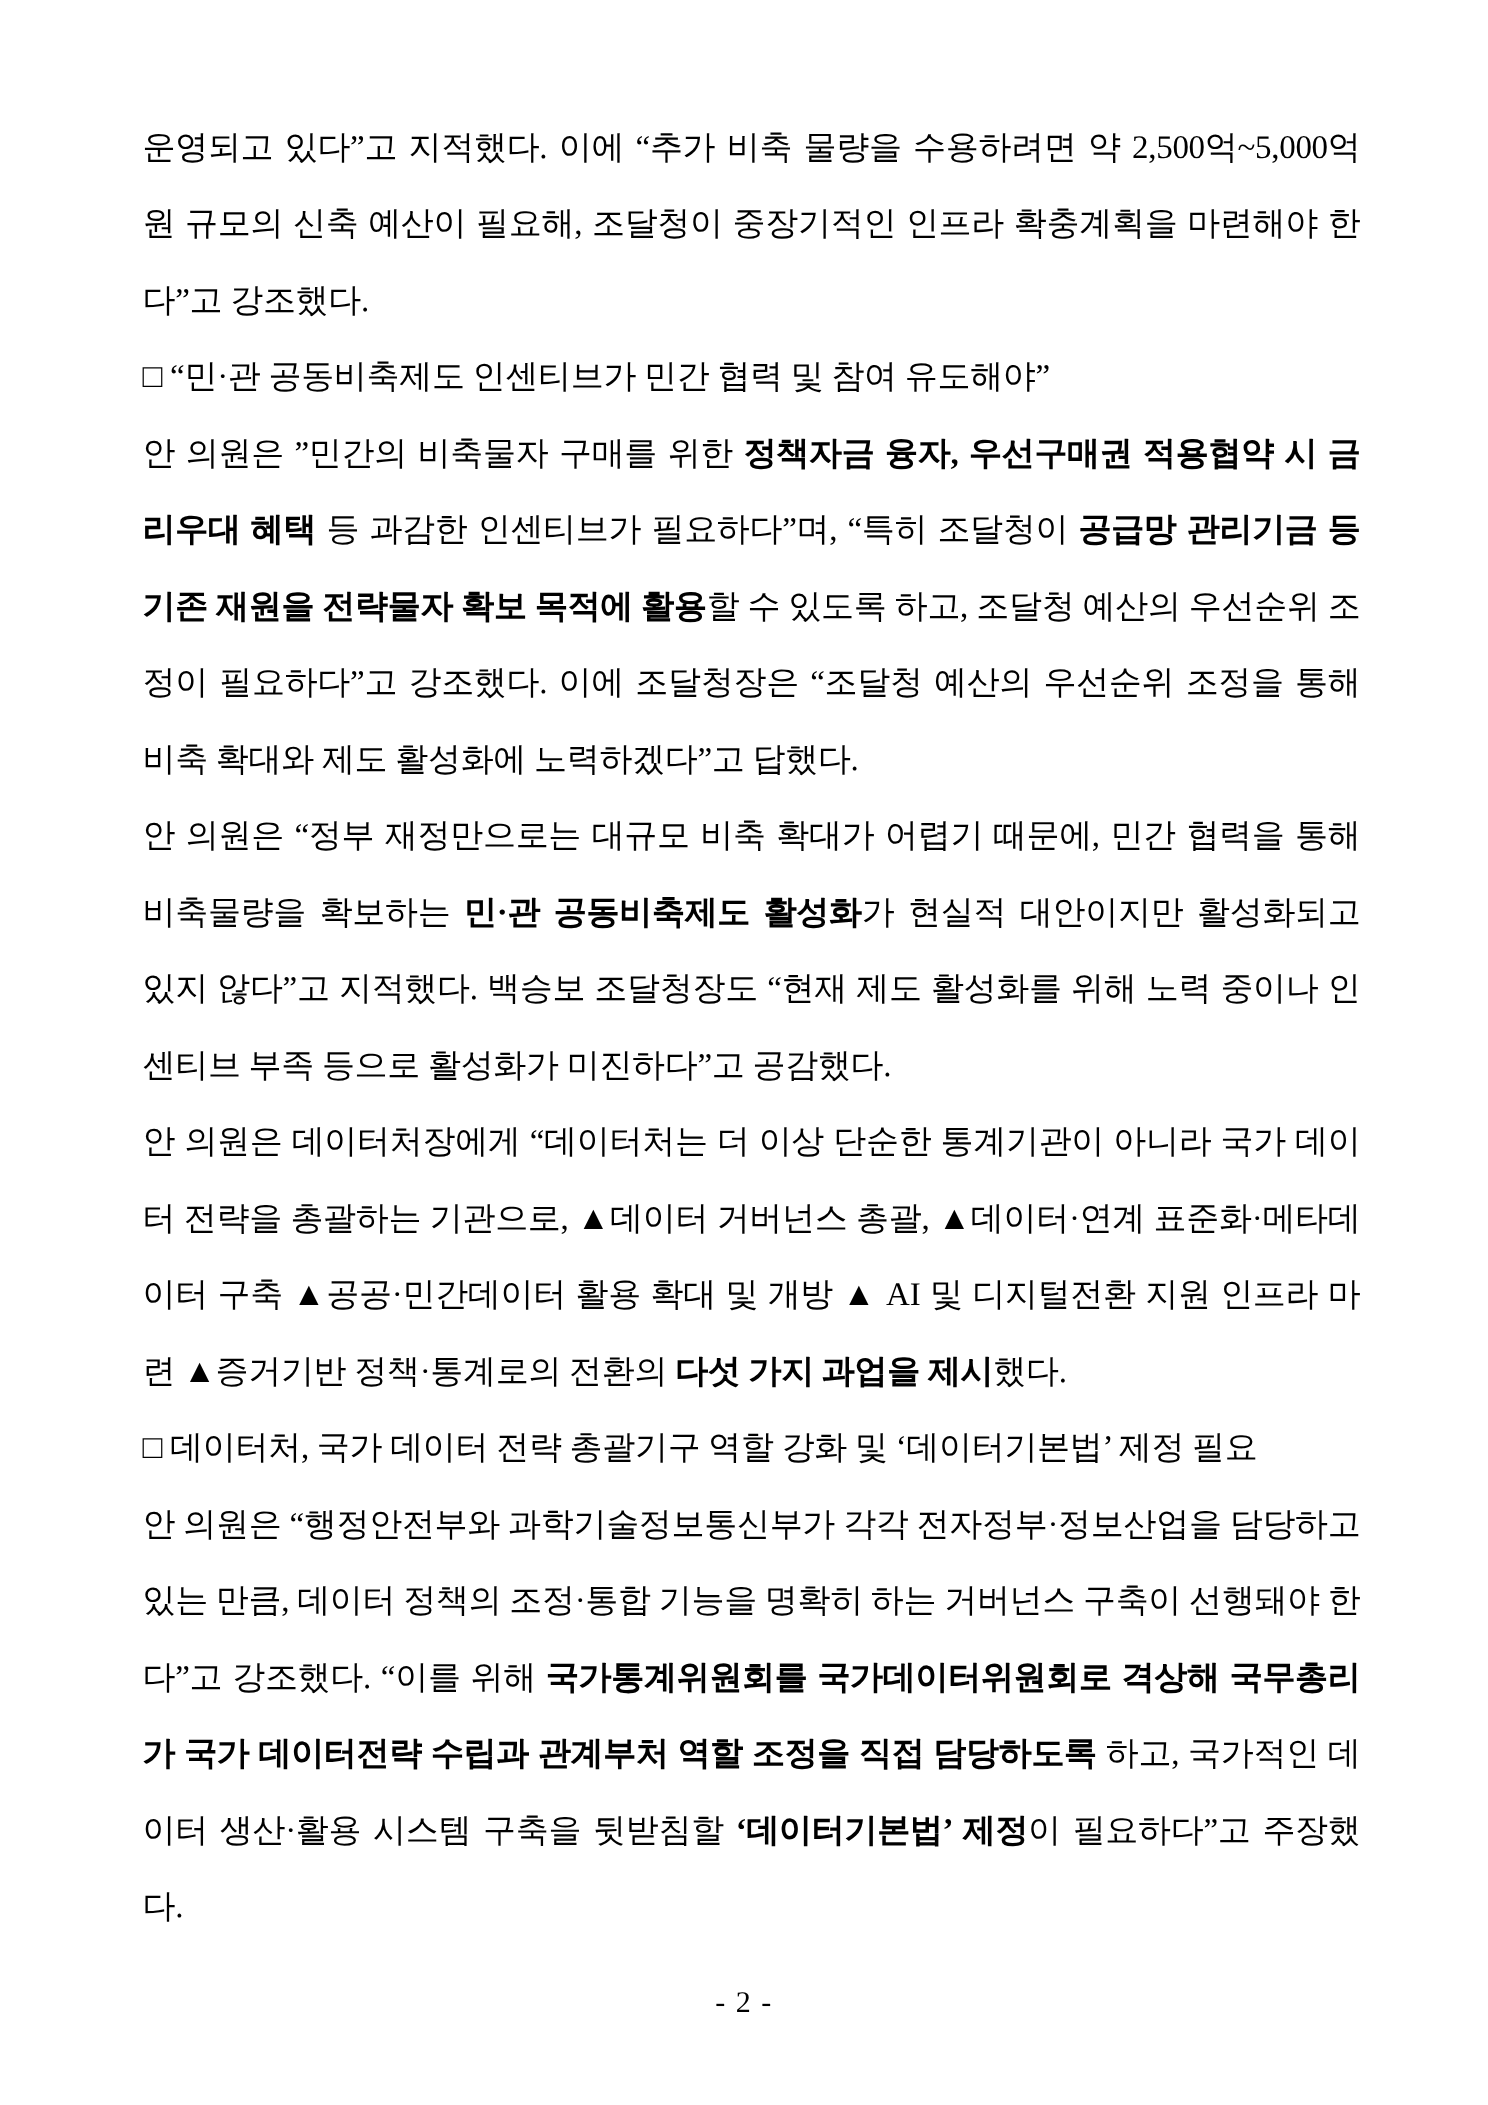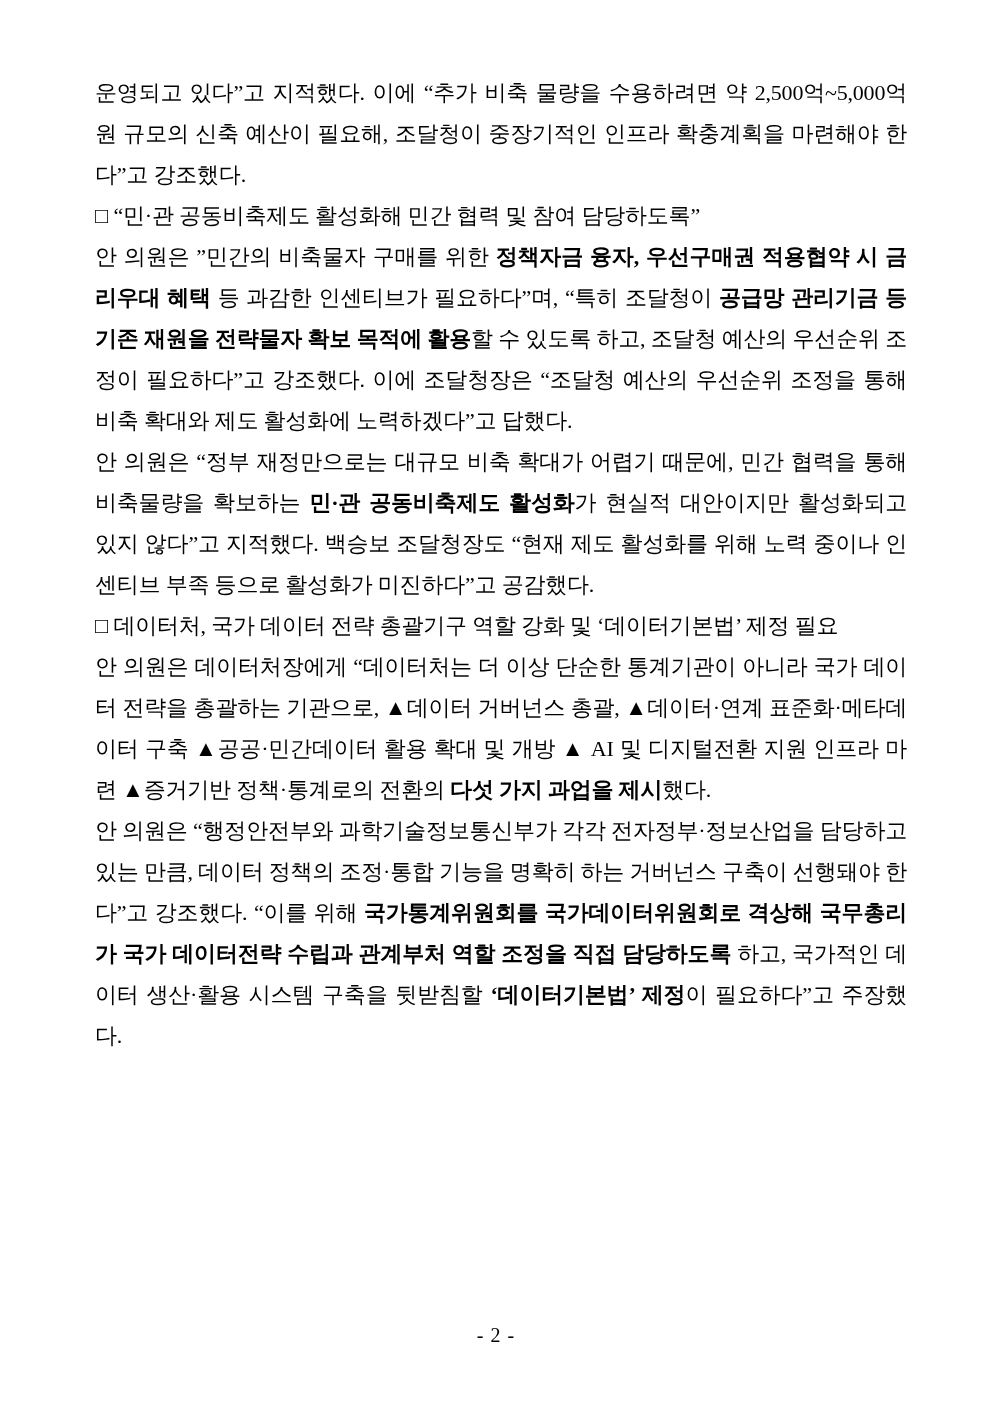--- a/index.html
+++ b/index.html
@@ -22,21 +22,21 @@
   }
   .content {
     position: absolute;
     left: 95px;
     top: 72px;
     width: 812px;
   }
   p.para {
     margin: 0;
     font-size: 22px;
-    line-height: 41px;
+    line-height: 51px;
     text-align: justify;
     word-break: normal;
     letter-spacing: -0.2px;
   }
   p.heading {
     text-align: left;
   }
   .block-gap {
     margin-top: 41px;
   }
@@ -55,26 +55,26 @@
   }
 </style>
 </head>
 <body>
 
 <div class="page">
   <div class="content">
 
     <p class="para"><span>운영되고 있다”고 지적했다. 이에 “추가 비축 물량을 수용하려면 약 2,500억~5,000억 원 규모의 신축 예산이 필요해, 조달청이 중장기적인 인프라 확충계획을 마련해야 한다”고 강조했다.</span></p>
 
-    <p class="para heading block-gap"><span>□ “민·관 공동비축제도 활성화해 민간 협력 및 참여 담당하도록”</span></p>
+    <p class="para heading block-gap"><span>□ “민·관 공동비축제도 인센티브가 민간 협력 및 참여 유도해야”</span></p>
     <p class="para block-gap"><span>안 의원은 ”민간의 비축물자 구매를 위한 </span><span class="b">정책자금 융자, 우선구매권 적용협약 시 금리우대 혜택</span><span> 등 과감한 인센티브가 필요하다”며, “특히 조달청이 </span><span class="b">공급망 관리기금 등 기존 재원을 전략물자 확보 목적에 활용</span><span>할 수 있도록 하고, 조달청 예산의 우선순위 조정이 필요하다”고 강조했다. 이에 조달청장은 “조달청 예산의 우선순위 조정을 통해 비축 확대와 제도 활성화에 노력하겠다”고 답했다.</span></p>
 
     <p class="para"><span>안 의원은 “정부 재정만으로는 대규모 비축 확대가 어렵기 때문에, 민간 협력을 통해 비축물량을 확보하는 </span><span class="b">민·관 공동비축제도 활성화</span><span>가 현실적 대안이지만 활성화되고 있지 않다”고 지적했다. 백승보 조달청장도 “현재 제도 활성화를 위해 노력 중이나 인센티브 부족 등으로 활성화가 미진하다”고 공감했다.</span></p>
 
+    <p class="para"><span>안 의원은 데이터처장에게 “데이터처는 더 이상 단순한 통계기관이 아니라 국가 데이터 전략을 총괄하는 기관으로, ▲데이터 거버넌스 총괄, ▲데이터·연계 표준화·메타데이터 구축 ▲공공·민간데이터 활용 확대 및 개방 ▲ AI 및 디지털전환 지원 인프라 마련 ▲증거기반 정책·통계로의 전환의 </span><span class="b">다섯 가지 과업을 제시</span><span>했다.</span></p>
     <p class="para heading block-gap"><span>□ 데이터처, 국가 데이터 전략 총괄기구 역할 강화 및 ‘데이터기본법’ 제정 필요</span></p>
-    <p class="para"><span>안 의원은 데이터처장에게 “데이터처는 더 이상 단순한 통계기관이 아니라 국가 데이터 전략을 총괄하는 기관으로, ▲데이터 거버넌스 총괄, ▲데이터·연계 표준화·메타데이터 구축 ▲공공·민간데이터 활용 확대 및 개방 ▲ AI 및 디지털전환 지원 인프라 마련 ▲증거기반 정책·통계로의 전환의 </span><span class="b">다섯 가지 과업을 제시</span><span>했다.</span></p>
 
     <p class="para block-gap"><span>안 의원은 “행정안전부와 과학기술정보통신부가 각각 전자정부·정보산업을 담당하고 있는 만큼, 데이터 정책의 조정·통합 기능을 명확히 하는 거버넌스 구축이 선행돼야 한다”고 강조했다. “이를 위해 </span><span class="b">국가통계위원회를 국가데이터위원회로 격상해 국무총리가 국가 데이터전략 수립과 관계부처 역할 조정을 직접 담당하도록</span><span> 하고, 국가적인 데이터 생산·활용 시스템 구축을 뒷받침할 </span><span class="b">‘데이터기본법’ 제정</span><span>이 필요하다”고 주장했다.</span></p>
 
   </div>
 
   <div class="footer">- 2 -</div>
 </div>
 
 </body></html>

